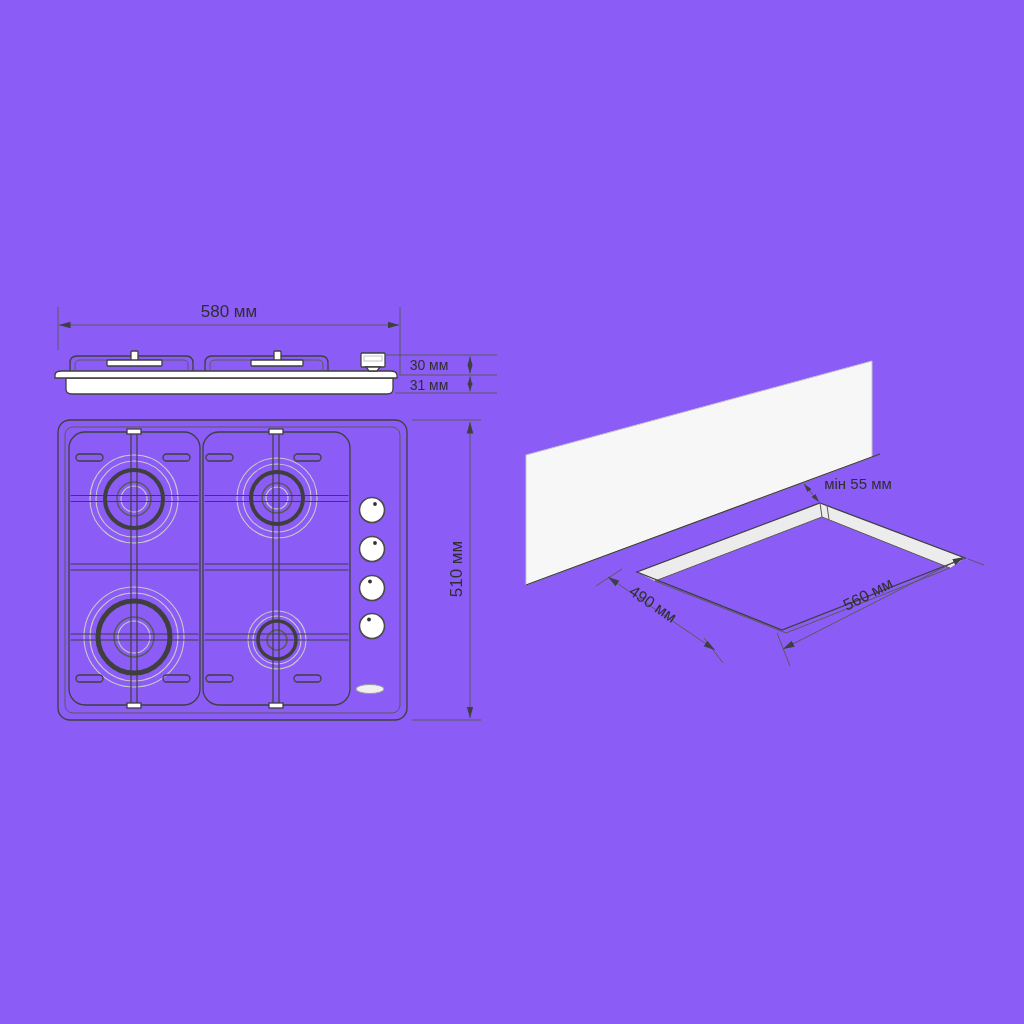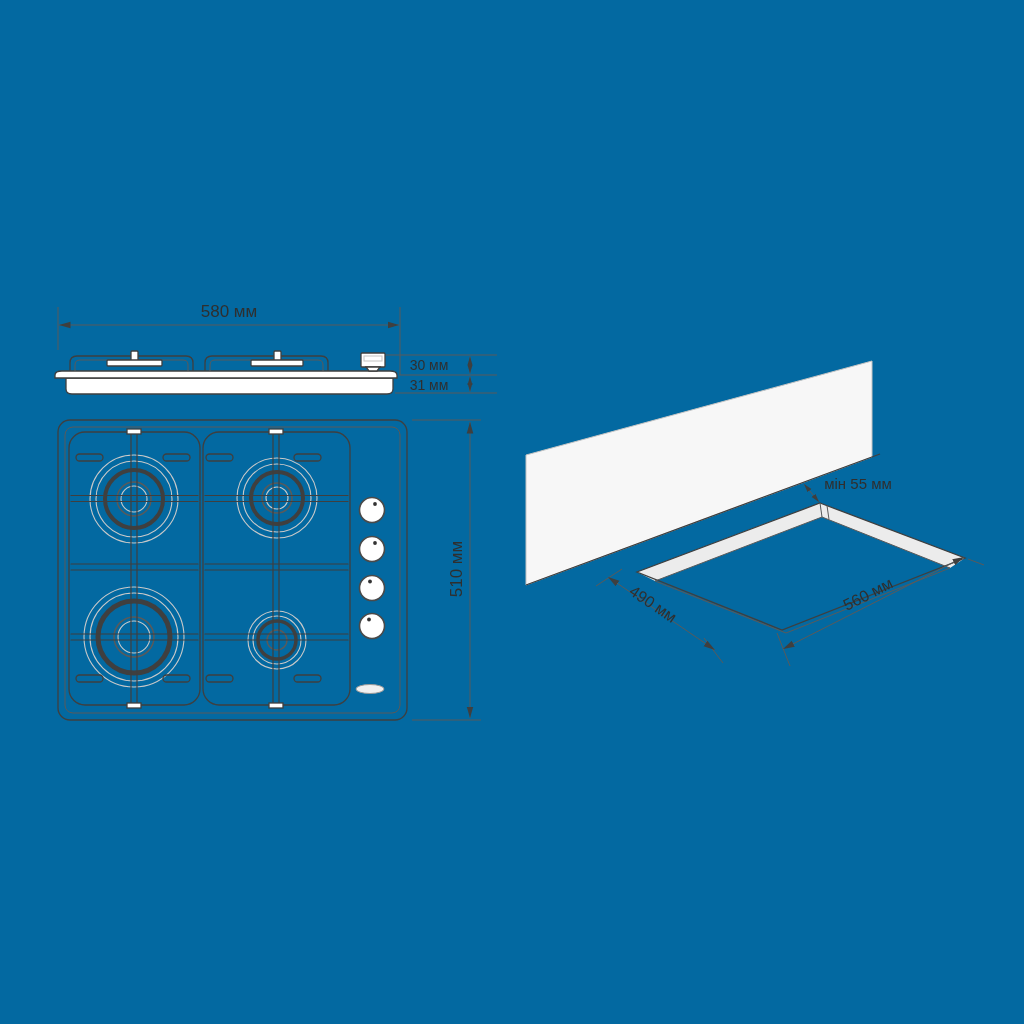--- a/index.html
+++ b/index.html
@@ -7,21 +7,21 @@
     padding: 0;
     width: 1024px;
     height: 1024px;
     background: #ffffff;
     font-family: "Liberation Sans", sans-serif;
   }
   .canvas-wrap {
     position: relative;
     width: 1024px;
     height: 1024px;
-    background: #0369a1;
+    background: #8b5cf6;
     overflow: hidden;
   }
   svg text {
     fill: #2f2f2f;
     font-family: "Liberation Sans", "DejaVu Sans", sans-serif;
   }
   .dim-text    { font-size: 17px; }
   .dim-text-sm { font-size: 14px; }
   .dim-text-md { font-size: 15px; }
   .dim-text-iso{ font-size: 16px; }

